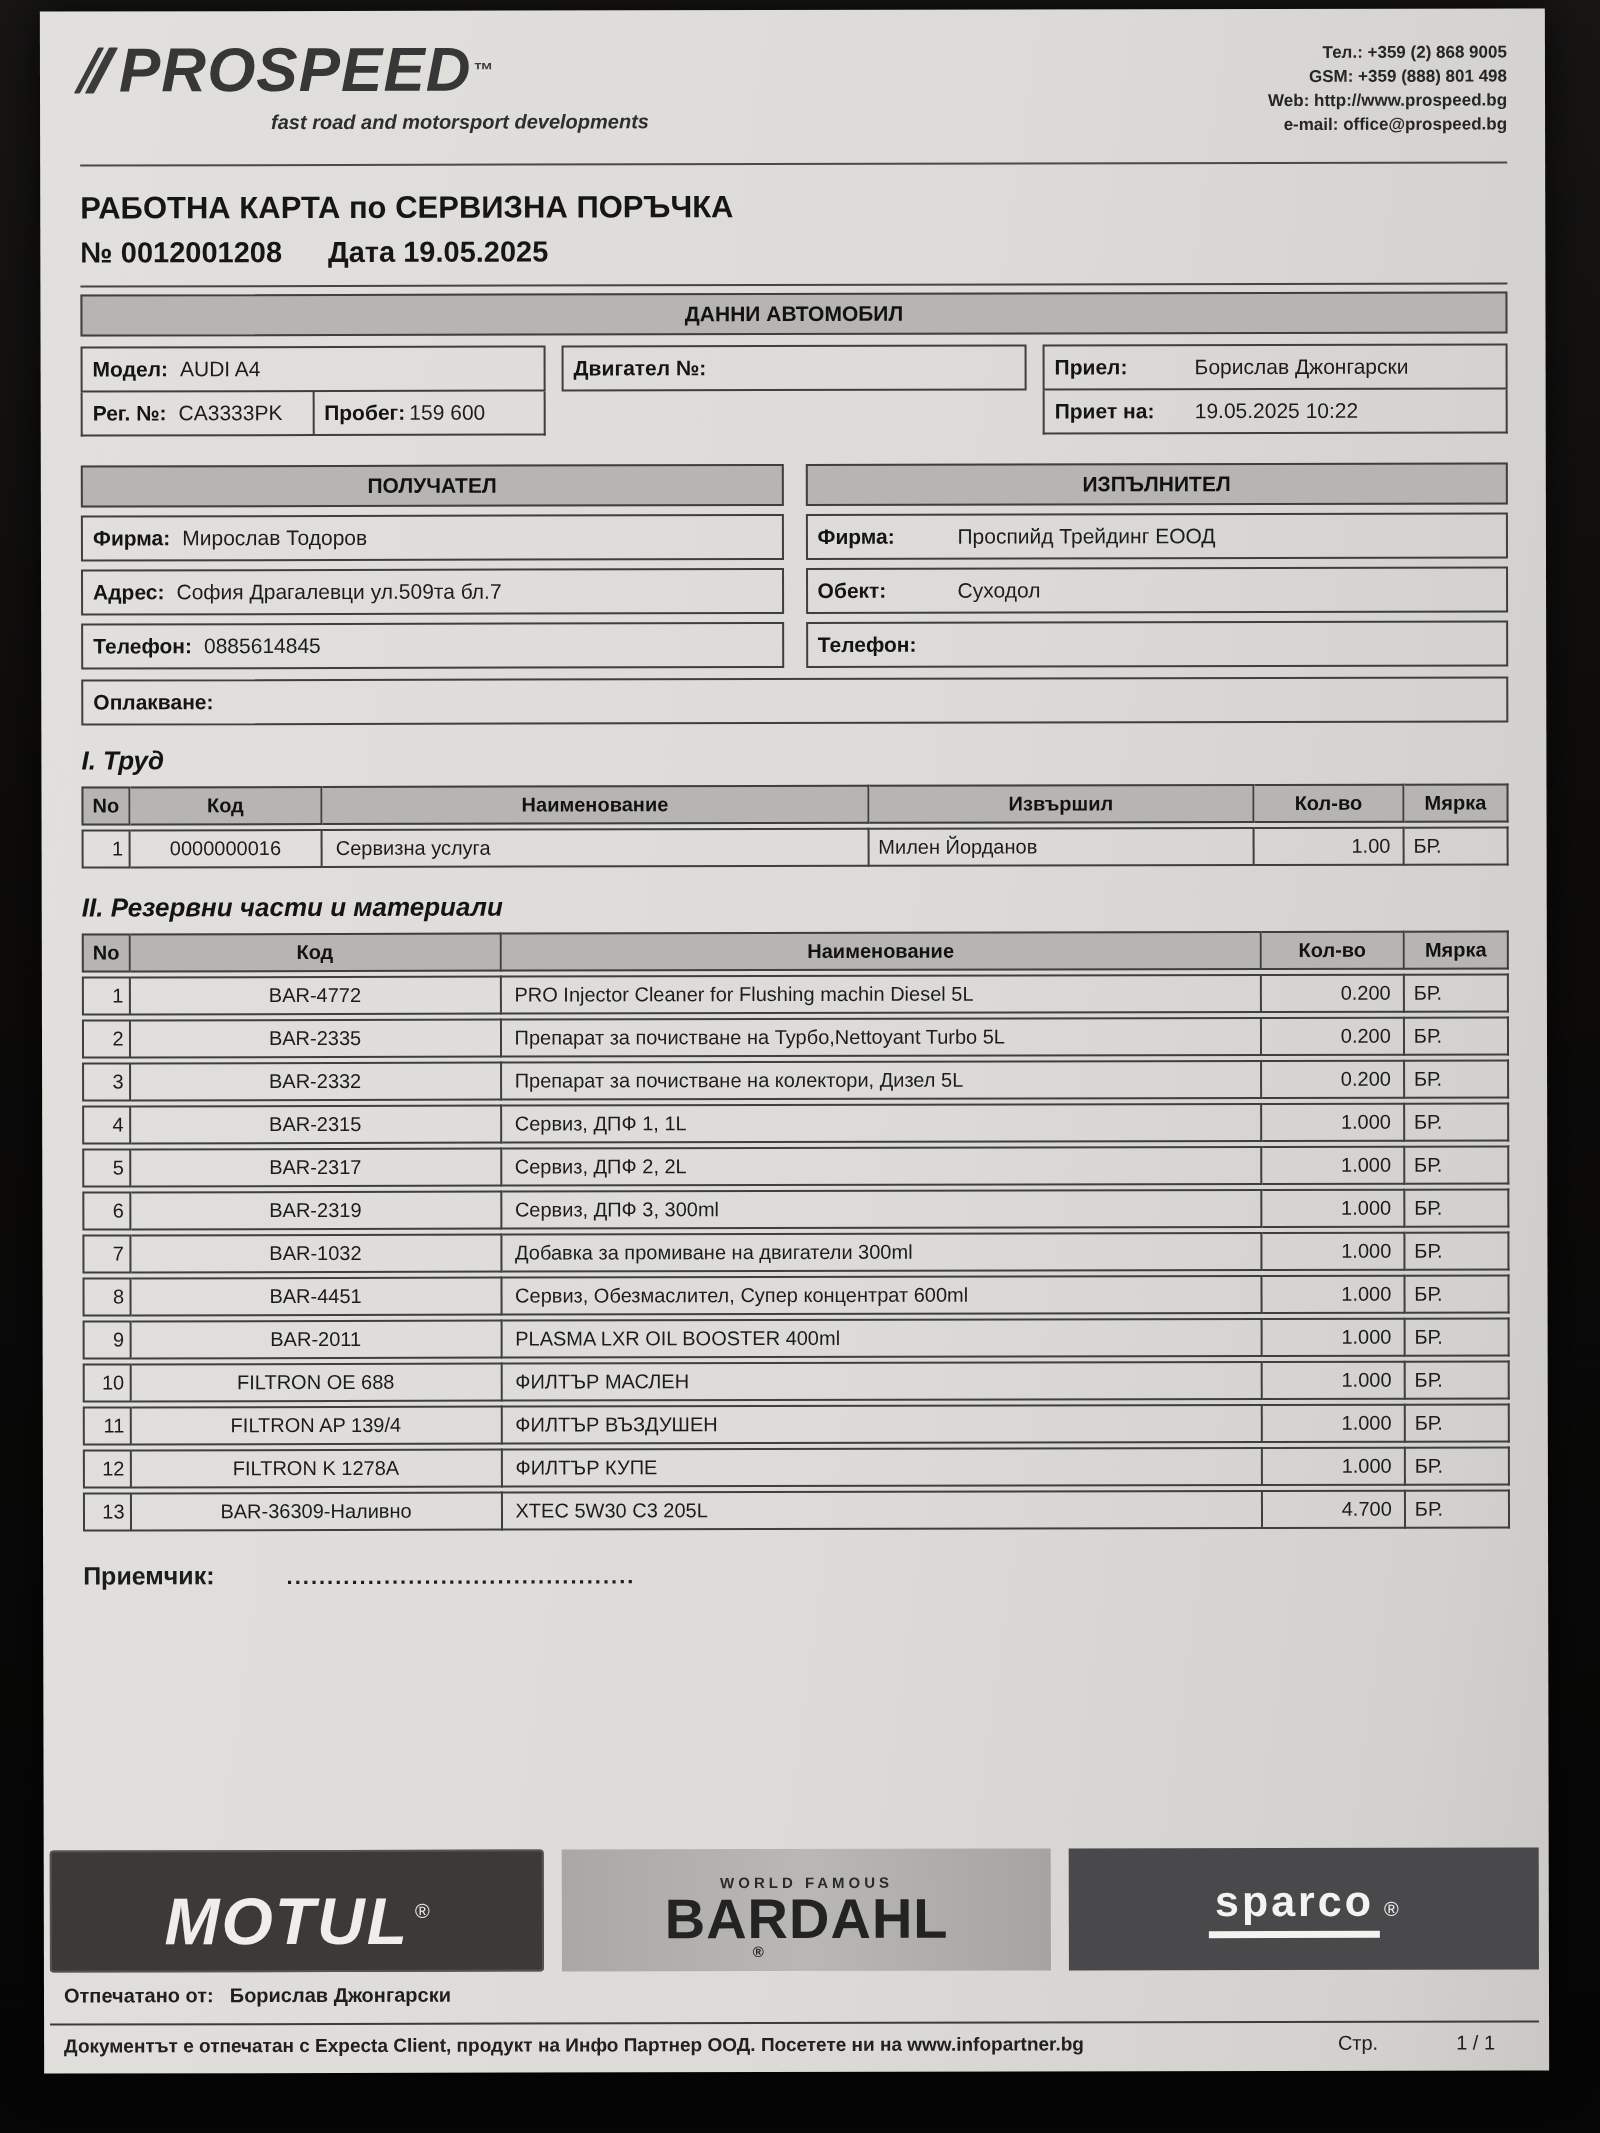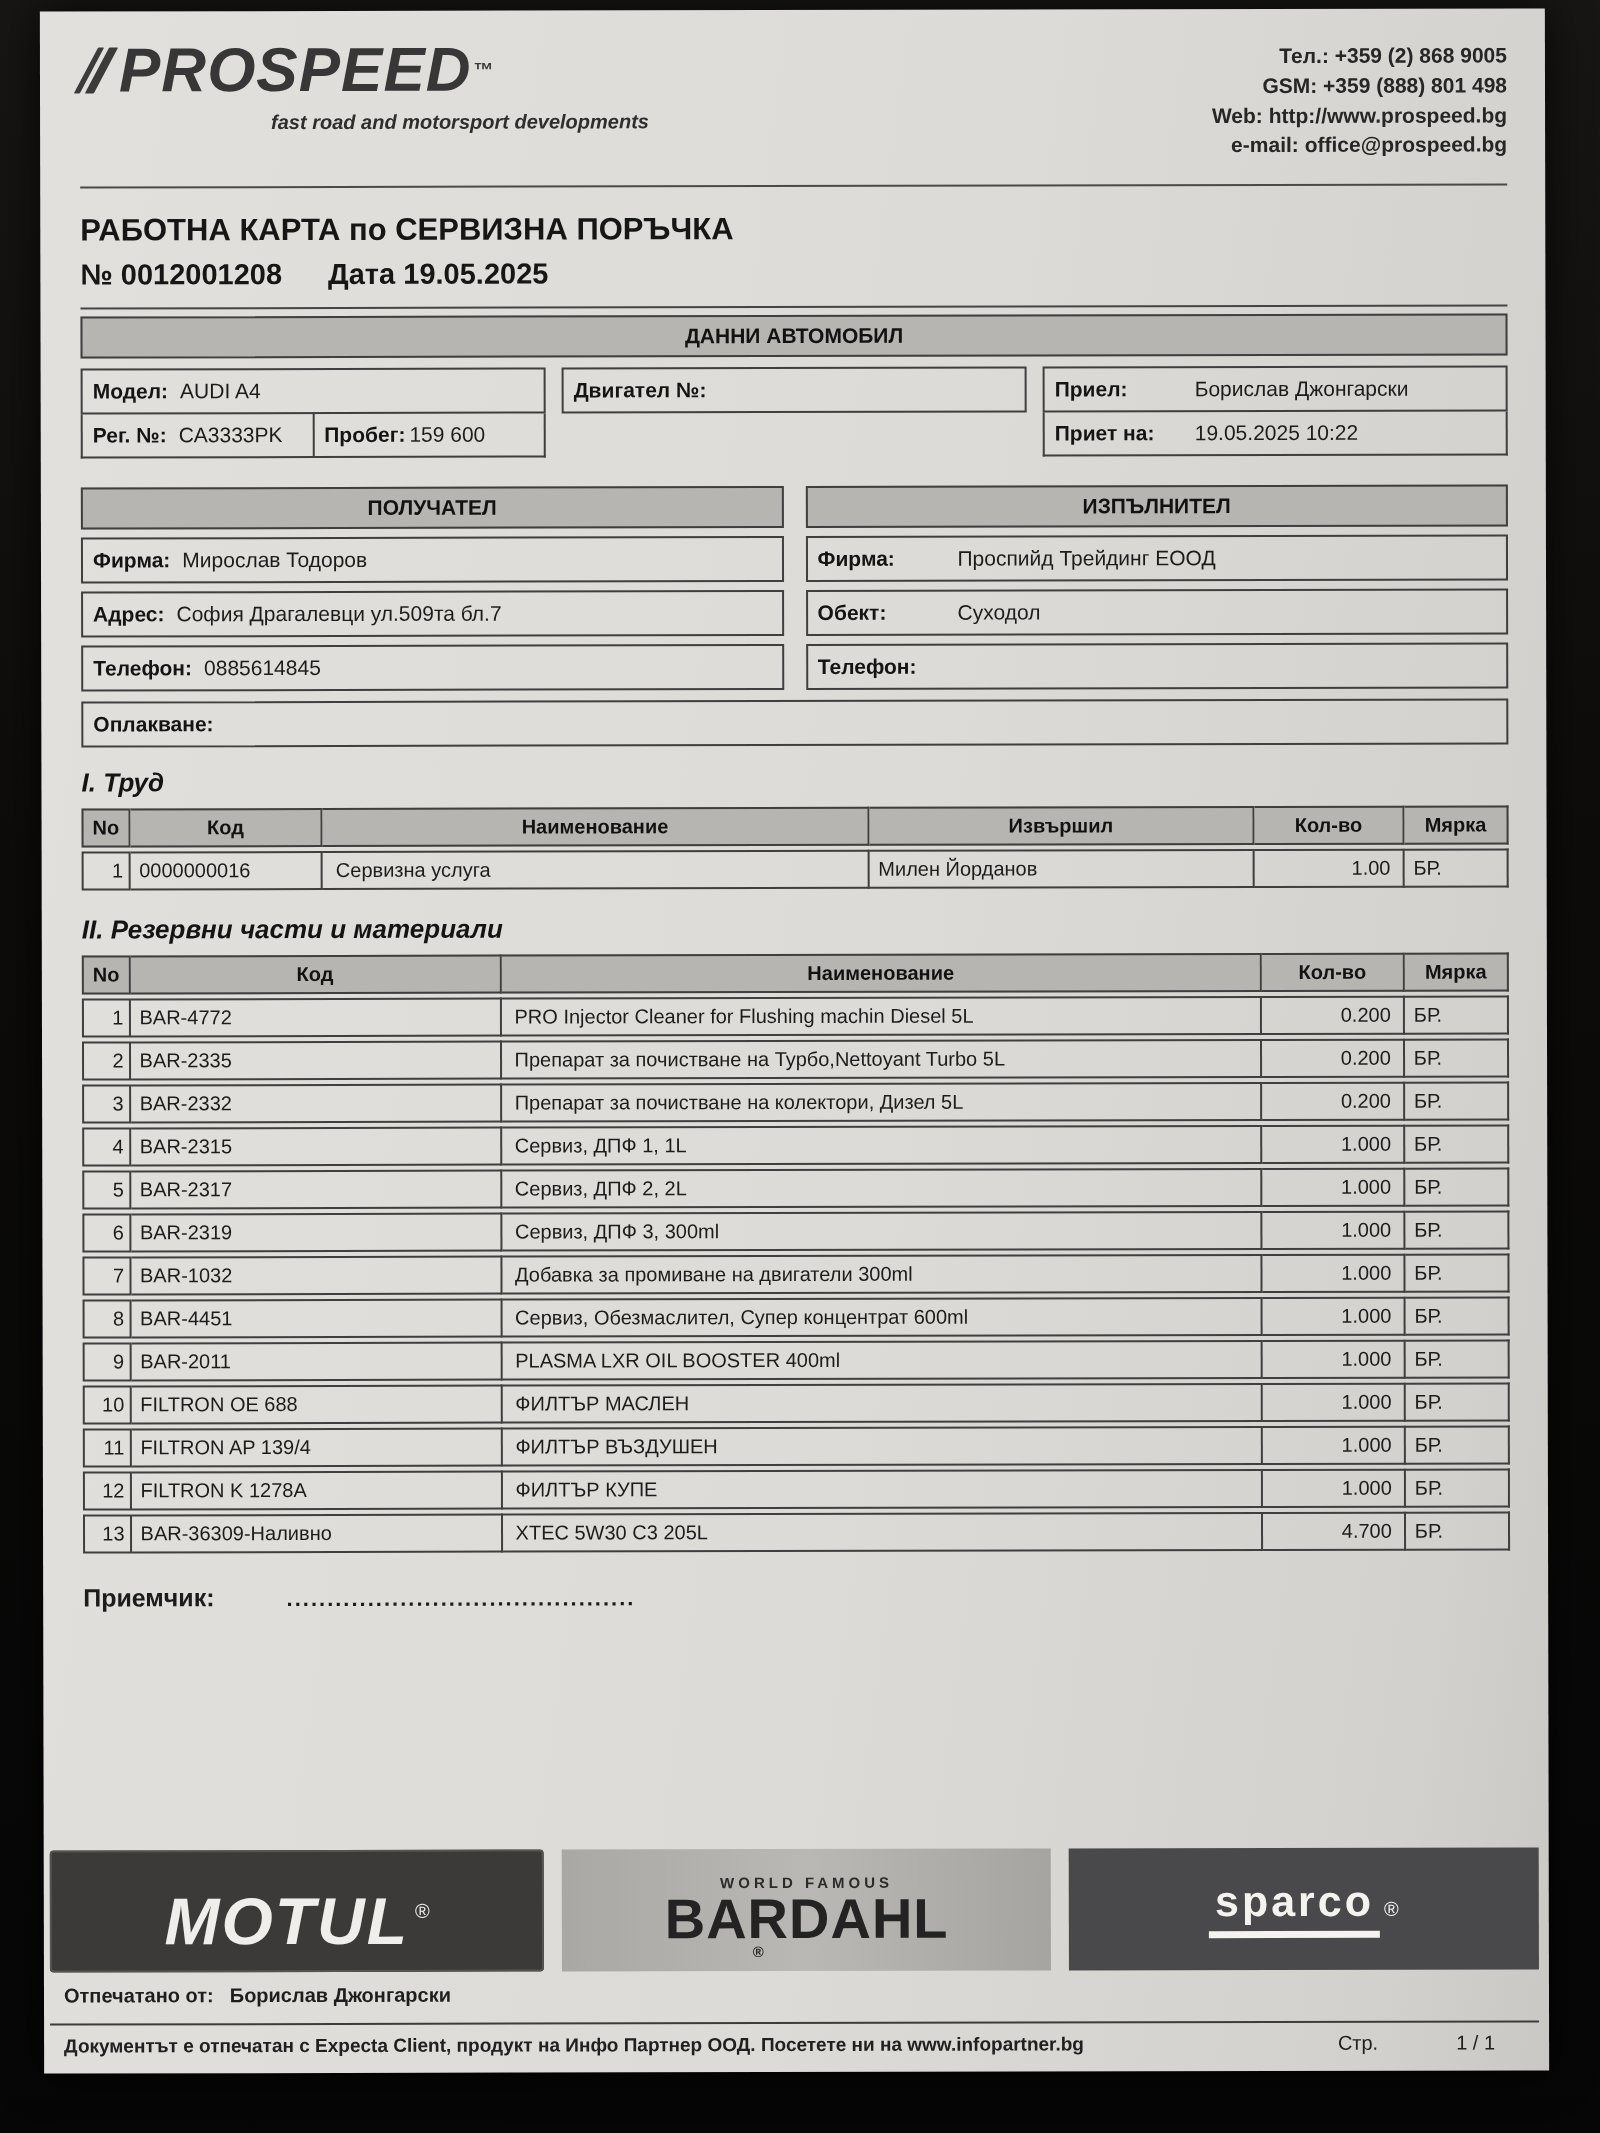--- a/index.html
+++ b/index.html
@@ -17,21 +17,21 @@
   }
   
   .hdr{display:flex;justify-content:space-between;align-items:flex-start;margin-top:12px;}
   .logo-wrap{padding-left:6px;}
   .logo-line{display:flex;align-items:center;}
   .logo-bar{display:inline-block;width:9px;height:46px;background:#3b3b3b;transform:skewX(-28deg);margin-right:5px;border-radius:1px;}
   .logo-bar.small{width:6px;height:46px;}
   .logo-text{font-size:62px;font-weight:bold;font-style:italic;letter-spacing:1px;color:#373737;margin-left:8px;line-height:1;}
   .logo-tm{font-size:20px;font-weight:bold;color:#3a3a3a;vertical-align:top;margin-left:2px;}
   .tagline{font-size:20px;font-style:italic;font-weight:bold;color:#2e2e2e;margin:10px 0 0 185px;}
-  .contact{text-align:right;font-size:21px;font-weight:bold;color:#262626;line-height:1.42;padding-top:4px;}
+  .contact{text-align:right;font-size:17px;font-weight:bold;color:#262626;line-height:1.42;padding-top:4px;}
   .rule{border:none;border-top:2px solid #4a4a4a;margin:24px 0 0 0;}
   
   .doc-title{font-size:31px;font-weight:bold;color:#161616;margin-top:24px;}
   .doc-sub{font-size:29px;font-weight:bold;color:#161616;margin-top:10px;display:flex;gap:46px;}
   
   .thin-line{border:none;border-top:2px solid #454545;margin:16px 0 0 0;}
   .sec-bar{margin-top:7px;border:2px solid #3f3f3f;background:#b7b5b1;text-align:center;
     font-weight:bold;font-size:21px;color:#121212;padding:7px 0;}
   .cell{border:2px solid #3f3f3f;padding:9px 10px;font-size:21px;background:transparent;
     display:flex;align-items:center;box-sizing:border-box;min-height:44px;}
@@ -52,21 +52,21 @@
   .complaint{margin-top:10px;}
   
   .sec-title{font-size:26px;font-weight:bold;font-style:italic;color:#141414;margin:20px 0 6px 0;}
   
   table{width:100%;border-collapse:separate;border-spacing:0 4px;font-size:20px;color:#1c1c1c;table-layout:fixed;}
   th,td{border:2px solid #3f3f3f;border-left:none;padding:6px 9px;overflow:hidden;white-space:nowrap;}
   th:first-child,td:first-child{border-left:2px solid #3f3f3f;}
   th{background:#b7b5b1;font-weight:bold;color:#121212;text-align:center;}
   td{background:transparent;}
   .c-no{text-align:right;padding-right:5px;}
-  .c-code{text-align:left;}
+  .c-code{text-align:center;}
   .c-name{text-align:left;padding-left:13px;}
   .c-exec{text-align:left;}
   .c-qty{text-align:right;padding-right:12px;}
   .c-unit{text-align:left;}
   
   .sign{margin-top:26px;font-size:25px;font-weight:bold;display:flex;align-items:baseline;}
   .sign-dots{margin-left:72px;letter-spacing:2px;font-size:22px;}
   
   .paper-footer{position:absolute;left:6px;right:10px;bottom:16px;}
   .brands{display:flex;gap:18px;}

